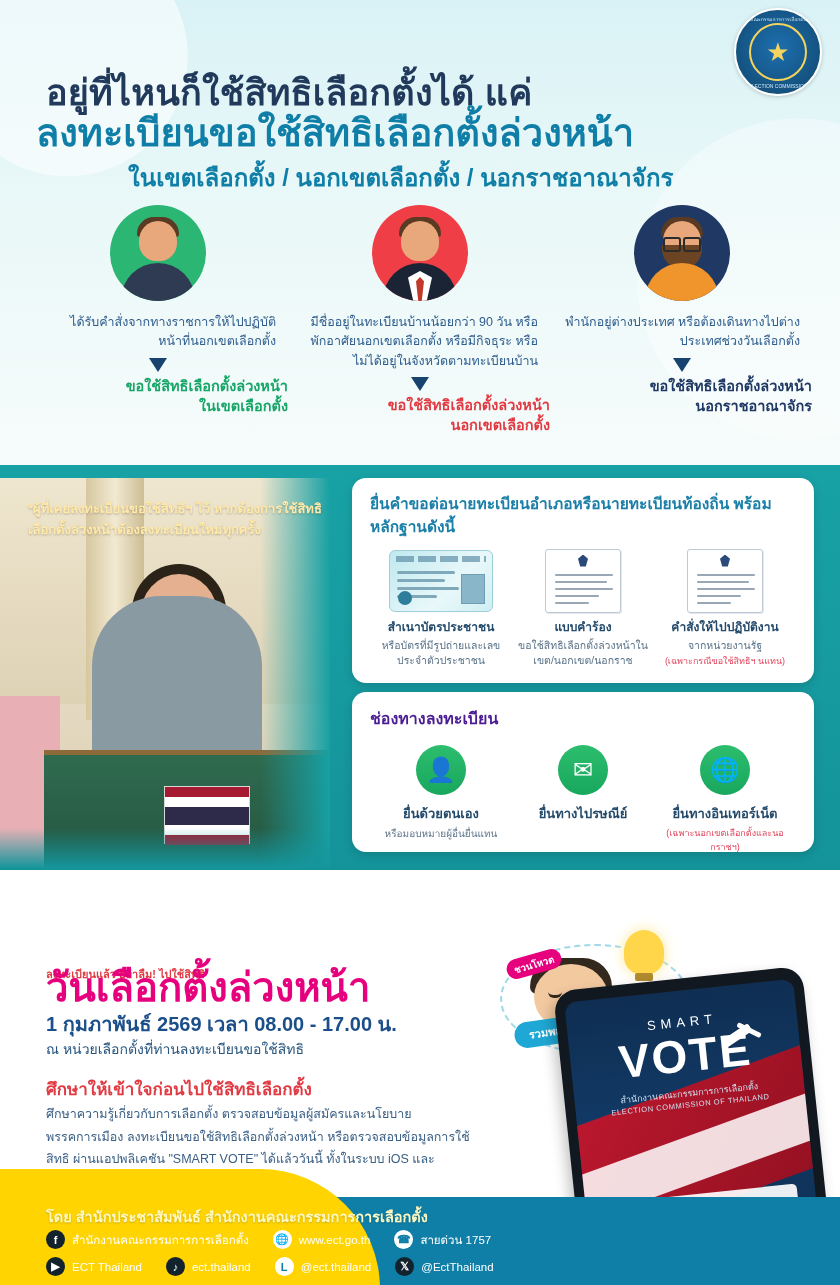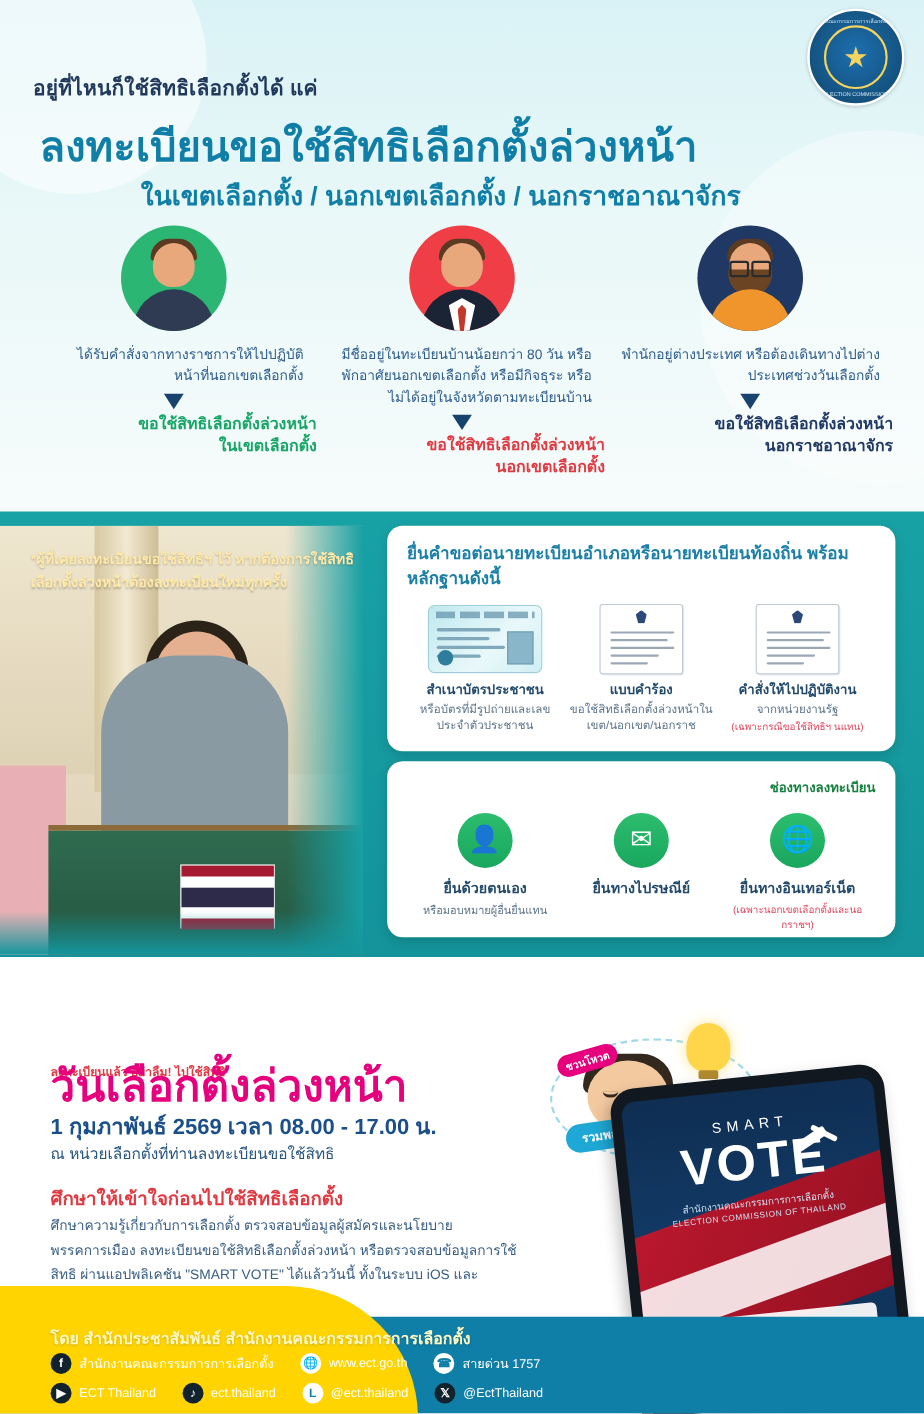--- a/index.html
+++ b/index.html
@@ -39,22 +39,22 @@
   }
   .seal .seal-text {
     position: absolute; width: 100%; height: 100%; border-radius: 50%;
     font-size: 5px; color: #cfe6f5; text-align: center;
   }
   .seal .seal-text span { position: absolute; left: 0; right: 0; }
   .seal .seal-text .t { top: 5px; }
   .seal .seal-text .b { bottom: 5px; }
 
   .head-line1 {
-    position: absolute; left: 30px; top: 64px;
-    font-size: 19px; font-weight: bold; color: #213a5c; letter-spacing: .2px;
+    position: absolute; left: 46px; top: 64px;
+    font-size: 36px; font-weight: bold; color: #213a5c; letter-spacing: .2px;
   }
   .head-line2 {
     position: absolute; left: 36px; top: 102px;
     font-size: 38px; font-weight: bold; color: #0f7fa8;
     text-shadow: 0 1px 0 #ffffff;
   }
   .head-line3 {
     position: absolute; left: 128px; top: 158px;
     font-size: 24px; font-weight: bold; color: #0f7fa8;
   }
@@ -215,21 +215,21 @@
     clip-path: polygon(50% 0,100% 35%,78% 100%,22% 100%,0 35%); }
   .paper i { position: absolute; left: 9px; height: 2px; background: #9aa7b5; border-radius: 2px; }
   .paper .q1{top:24px;width:58px;} .paper .q2{top:31px;width:52px;}
   .paper .q3{top:38px;width:58px;} .paper .q4{top:45px;width:44px;}
   .paper .q5{top:52px;width:34px;}
   .doc .t1 { font-size: 12px; font-weight: bold; color: #234a6b; margin-top: 4px; }
   .doc .t2 { font-size: 10.5px; color: #5b7389; line-height: 1.45; margin-top: 2px; }
   .doc .t3 { font-size: 9px; color: #e0435a; line-height: 1.4; margin-top: 2px; }
 
   .card-channels { left: 352px; top: 692px; width: 462px; height: 160px; padding: 14px 18px; }
-  .card-channels h3 { font-size: 12px; color: #15803d; font-weight: bold; text-align: right; }
+  .card-channels h3 { font-size: 16px; color: #4c1d95; font-weight: bold; }
   .ch-row { display: flex; justify-content: space-between; margin-top: 14px; }
   .ch { width: 142px; text-align: center; }
   .ch .circ {
     width: 50px; height: 50px; border-radius: 50%; margin: 0 auto 8px;
     background: linear-gradient(180deg,#2dbd6e 0%,#18a75d 100%);
     display: flex; align-items: center; justify-content: center;
     color: #ffffff; font-size: 24px; line-height: 1;
   }
   .ch .c1 { font-size: 13px; font-weight: bold; color: #234a6b; }
   .ch .c2 { font-size: 10px; color: #5b7389; margin-top: 2px; }
@@ -391,21 +391,21 @@
   </div>
 
   <div class="persona p2">
     <div class="avatar av-red">
       <div class="av-hair"></div>
       <div class="av-head"></div>
       <div class="av-body b-suit"></div>
       <div class="av-shirt"></div>
       <div class="av-tie"></div>
     </div>
-    <div class="p-desc">มีชื่ออยู่ในทะเบียนบ้านน้อยกว่า 80 วัน หรือพักอาศัยนอกเขตเลือกตั้ง หรือมีกิจธุระ หรือไม่ได้อยู่ในจังหวัดตามทะเบียนบ้าน</div>
+    <div class="p-desc">มีชื่ออยู่ในทะเบียนบ้านน้อยกว่า 90 วัน หรือพักอาศัยนอกเขตเลือกตั้ง หรือมีกิจธุระ หรือไม่ได้อยู่ในจังหวัดตามทะเบียนบ้าน</div>
     <div class="p-arrow"></div>
     <div class="p-cta cta-red">ขอใช้สิทธิเลือกตั้งล่วงหน้า</div>
     <div class="p-cta cta-red">นอกเขตเลือกตั้ง</div>
   </div>
 
   <div class="persona p3">
     <div class="avatar av-navy">
       <div class="av-hair"></div>
       <div class="av-head"></div>
       <div class="av-beard"></div>

